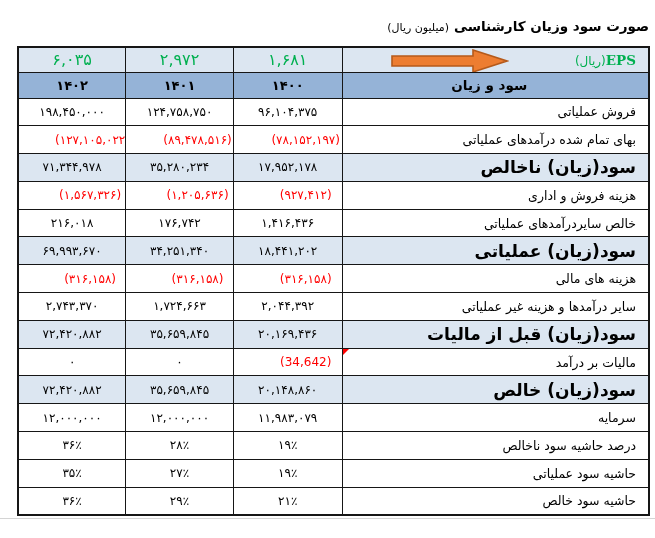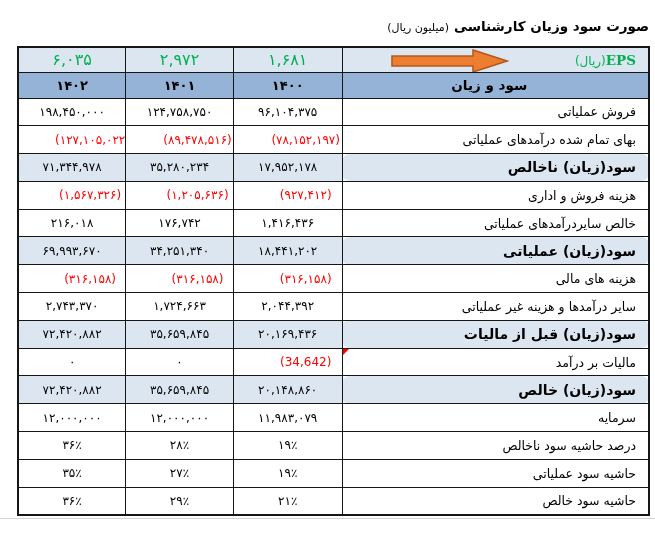--- a/index.html
+++ b/index.html
@@ -11,21 +11,21 @@
   .title .t-main{font-weight:bold;font-size:13.5px;}
   .title .t-unit{font-size:11px;}
   .tbl-wrap{position:absolute;top:46px;left:17px;}
   table{border-collapse:collapse;table-layout:fixed;direction:rtl;width:633px;border:2px solid #161616;}
   td{border:1px solid #161616;padding:0;white-space:nowrap;overflow:hidden;vertical-align:middle;}
   tr.r-eps{height:25px;background:#DCE6F1;}
   tr.r-hdr{height:26px;background:#95B3D7;}
   tr.r-data{height:27.8px;background:#ffffff;}
   tr.r-data.subtotal{background:#DCE6F1;}
   td.lbl{text-align:right;padding-right:12px;font-size:12.5px;position:relative;}
-  tr.r-data.subtotal td.lbl{font-weight:bold;font-size:14px;border-radius:8px;}
+  tr.r-data.subtotal td.lbl{font-weight:bold;font-size:17px;}
   td.num{direction:ltr;unicode-bidi:isolate;text-align:center;font-size:12px;}
   td.num.neg{color:#FF0000;padding-left:36px;}
   tr.r-eps td{color:#00B050;}
   tr.r-eps td.num{font-size:16px;}
   .eps-en{font-weight:bold;font-size:13.5px;font-family:"DejaVu Serif",serif;}
   .eps-fa{font-size:12px;}
   tr.r-hdr td.lbl{font-weight:bold;font-size:13.5px;text-align:center;}
   td.year{font-weight:bold;font-size:13px;letter-spacing:3px;text-align:center;direction:ltr;unicode-bidi:isolate;}
   .arrow-wrap{position:absolute;left:48px;top:1px;width:118px;height:24px;}
   .cmarker{position:absolute;top:-1px;left:0;width:0;height:0;

